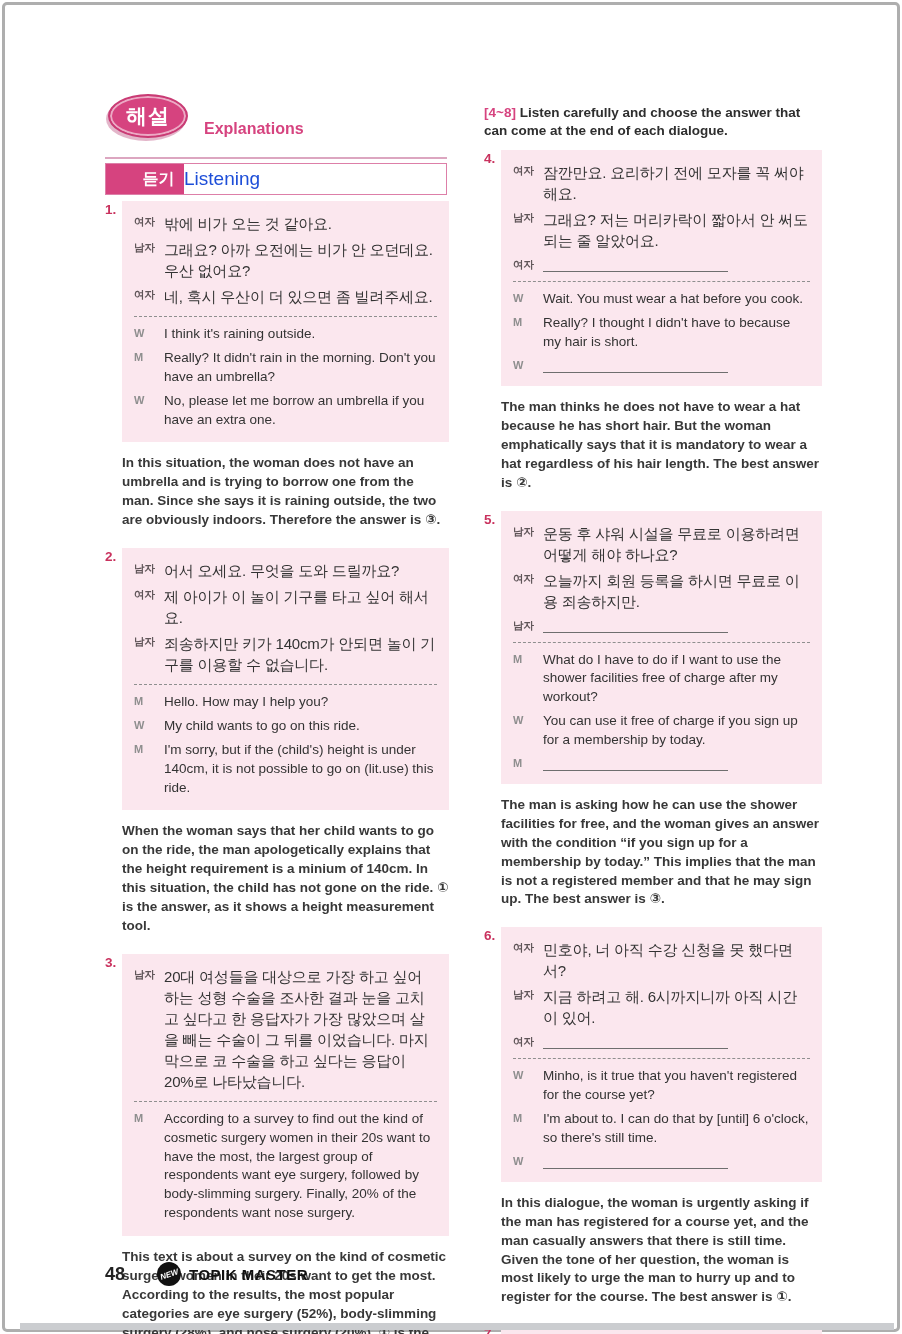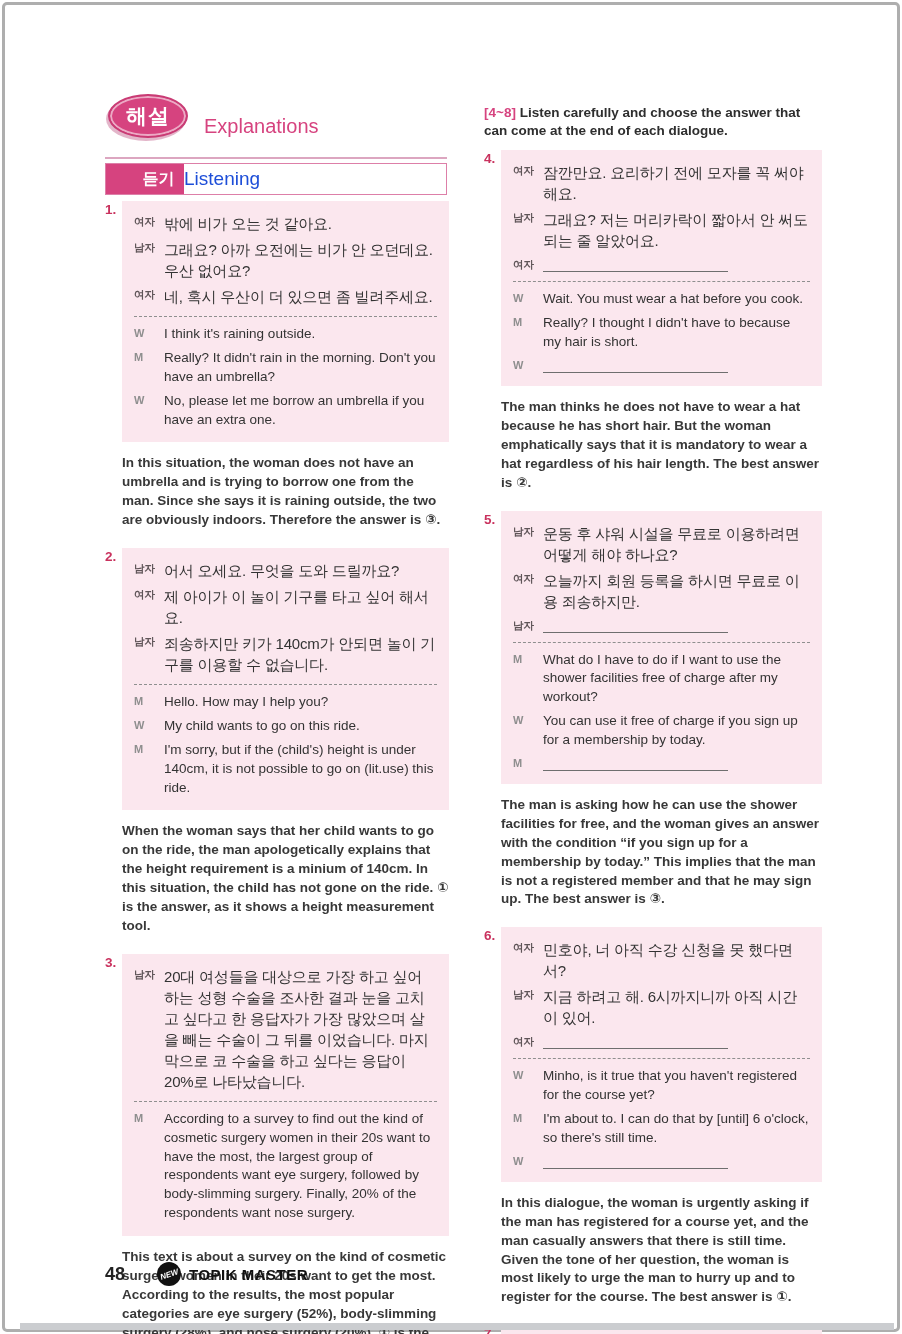--- a/index.html
+++ b/index.html
@@ -21,21 +21,21 @@
 
   
   .header{position:absolute;left:108px;top:94px;display:flex;align-items:flex-end;}
   .badge{
     width:80px;height:44px;background:var(--accent-pink);
     border:2px solid #c93b74;border-radius:50%;
     display:flex;align-items:center;justify-content:center;
     color:#fff;font-weight:bold;font-size:21px;letter-spacing:1px;
     box-shadow:inset 0 0 0 2px rgba(255,255,255,.55),-2px 3px 0 rgba(176,47,104,.35);
   }
-  .header-title{margin-left:16px;color:var(--accent-pink);font-weight:normal;font-size:20px;}
+  .header-title{margin-left:16px;color:var(--accent-pink);font-weight:bold;font-size:16px;}
 
   
   .section-topline{position:absolute;left:105px;top:157px;width:342px;height:2px;background:#dca6c0;}
   .section-bar{
     position:absolute;left:105px;top:163px;width:342px;height:32px;
     border:1px solid #dd7fa8;display:flex;align-items:stretch;background:#fff;
   }
   .section-tab{
     width:78px;background:var(--accent-pink);color:#fff;
     display:flex;align-items:center;justify-content:center;

